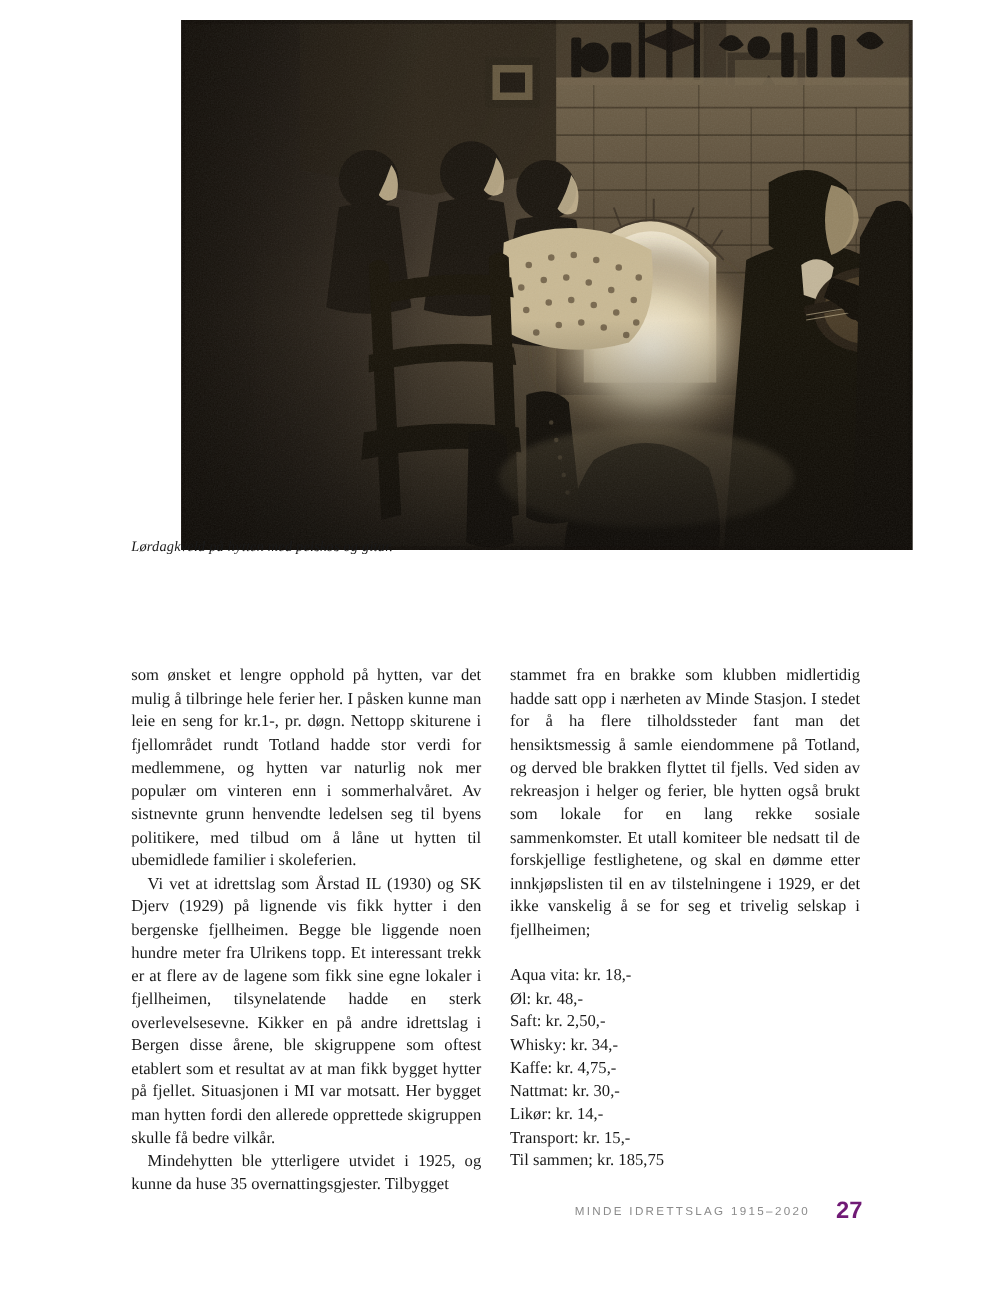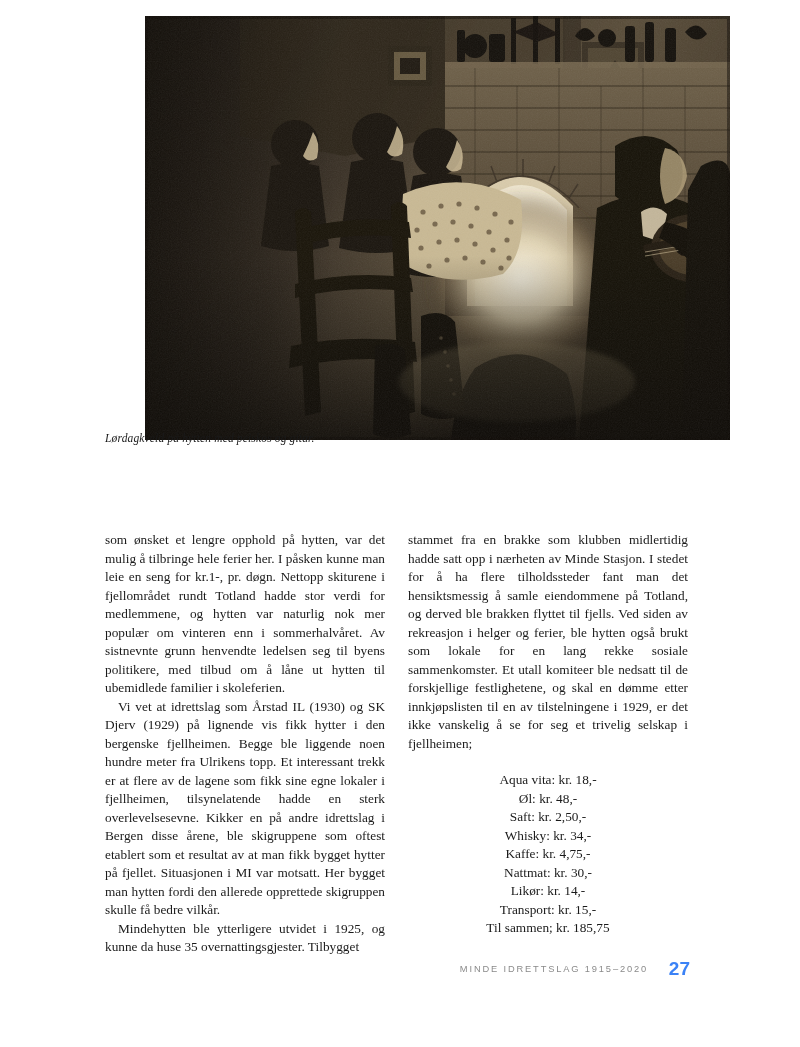--- a/index.html
+++ b/index.html
@@ -74,21 +74,21 @@
   }
   .col p.indent { text-indent: 13px; }
 
   .pricelist {
     margin: 0;
     padding: 0;
     list-style: none;
     font-size: 13.3px;
     line-height: 18.5px;
   }
-  .pricelist li { text-align: center; white-space: nowrap; }
+  .pricelist li { text-align: left; white-space: nowrap; }
   .price-gap { height: 18px; }
 
   
   .footer {
     position: absolute;
     left: 105px;
     top: 958px;
     width: 585px;
     height: 30px;
   }
@@ -103,21 +103,21 @@
     white-space: nowrap;
     margin-left: 37px;
   }
   .page-number {
     position: absolute;
     right: 0px;
     top: 0px;
     font-family: "Liberation Sans", sans-serif;
     font-size: 19px;
     font-weight: 700;
-    color: #3b82f6;
+    color: #701a75;
     letter-spacing: 0px;
   }
 </style>
 </head>
 <body>
 
 <div class="page">
 
   <figure class="photo-figure">
     <div class="photo">

